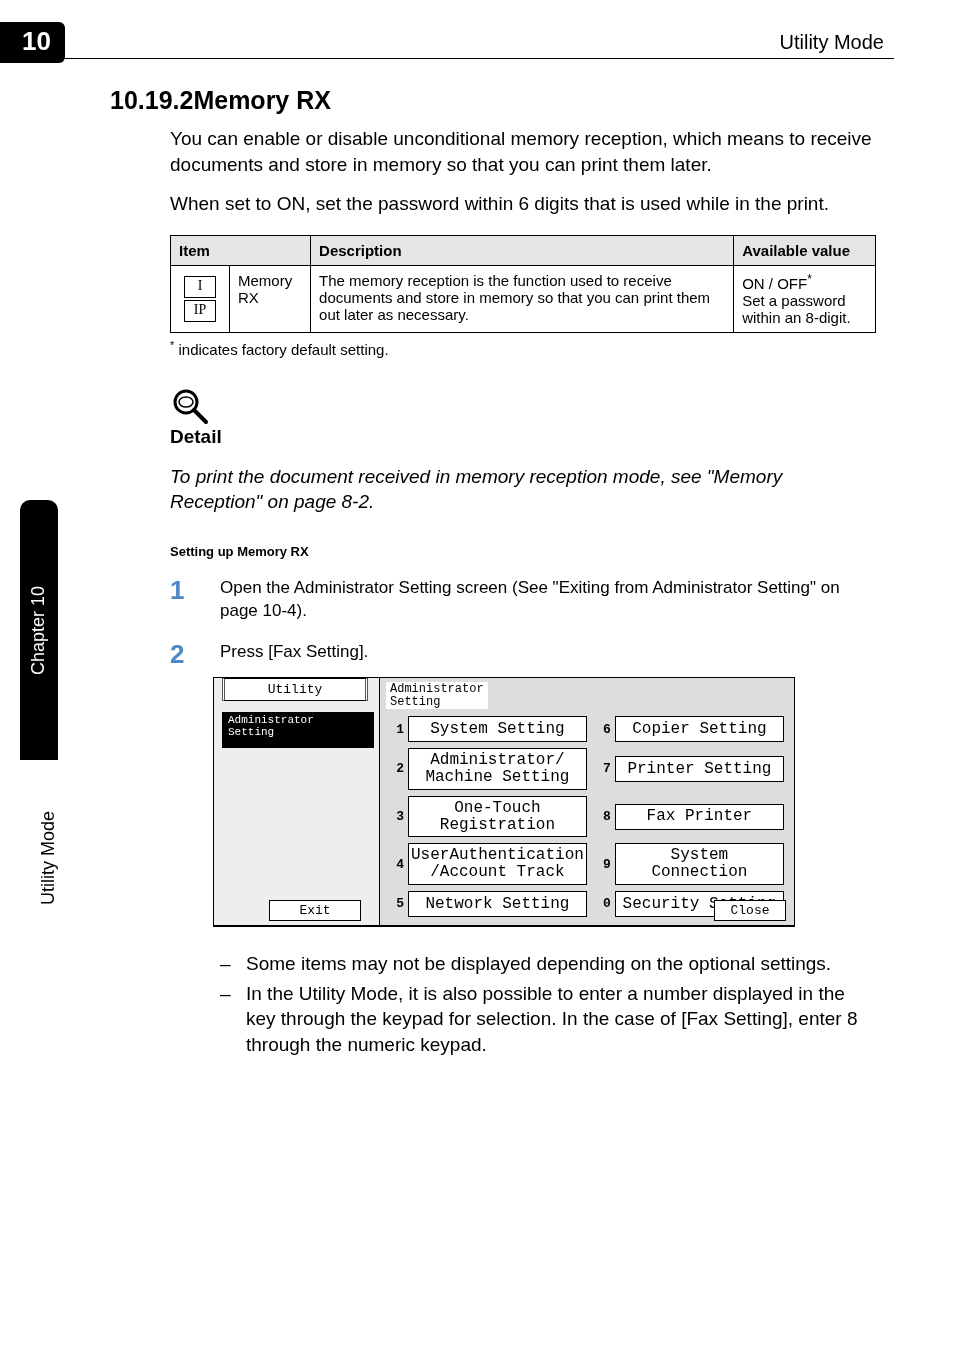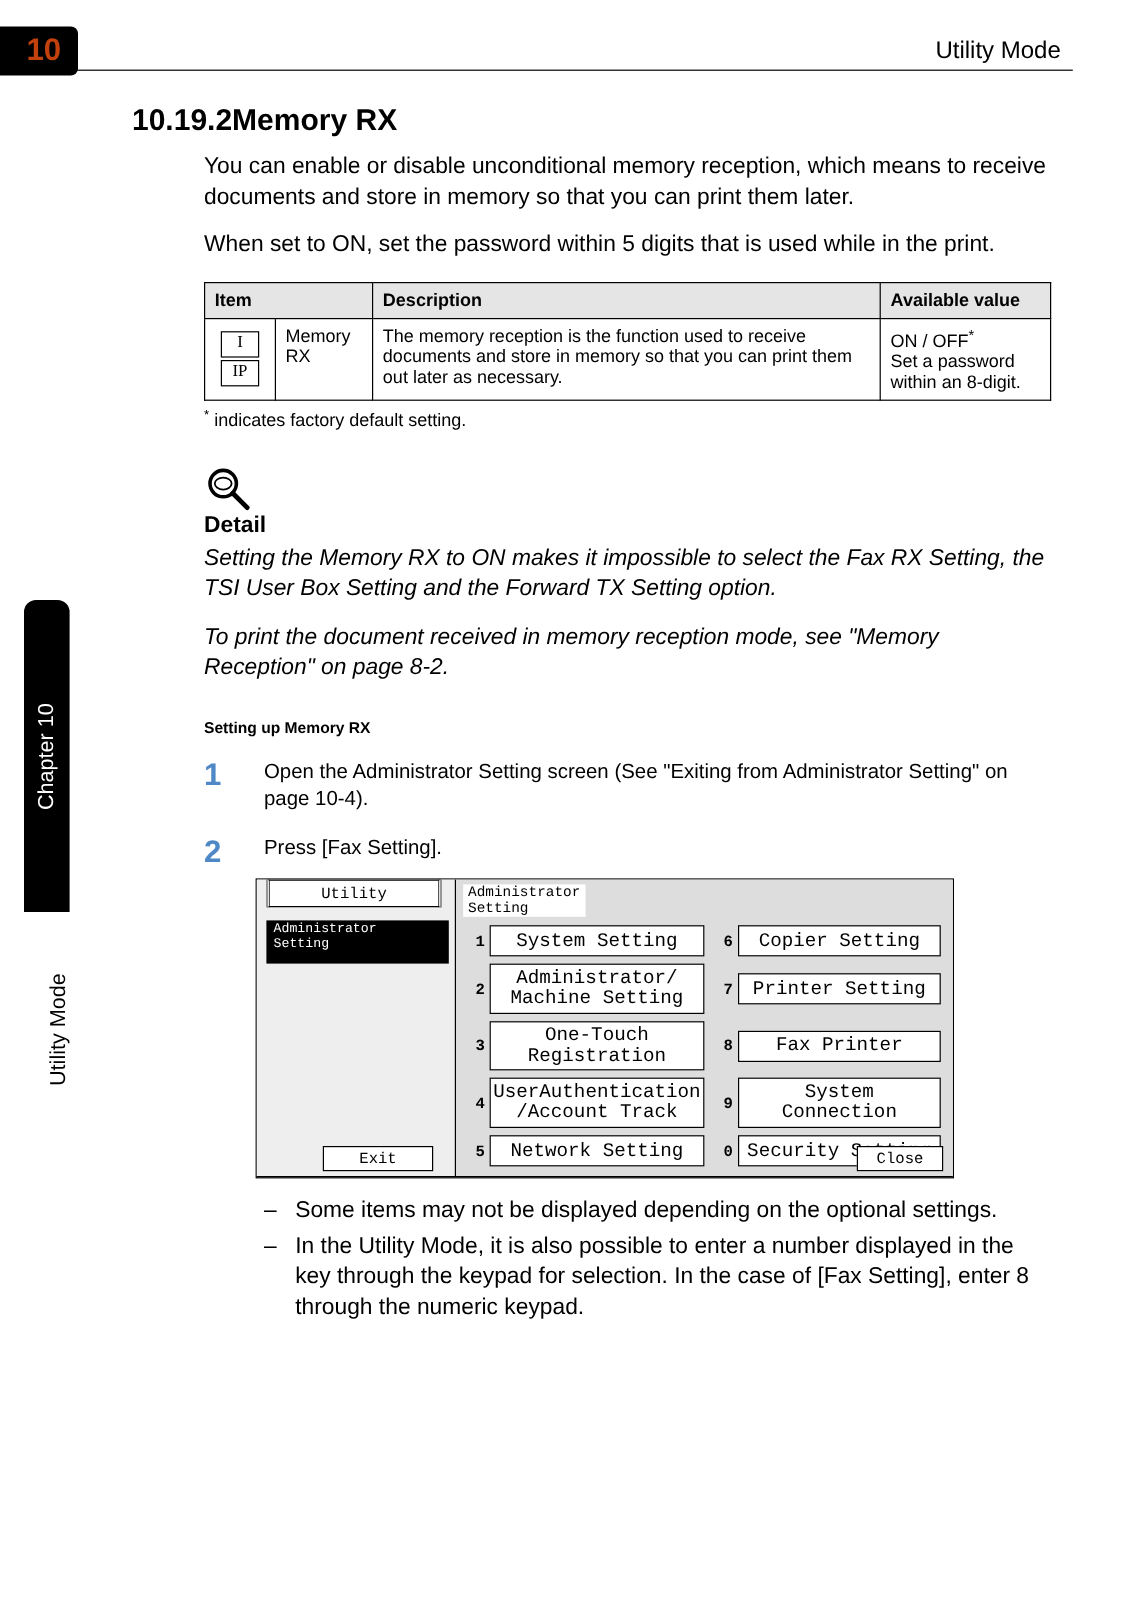--- a/index.html
+++ b/index.html
@@ -20,21 +20,21 @@
     position: absolute;
     top: 20px;
     left: 0;
     right: 0;
     height: 44px;
     display: flex;
     align-items: center;
   }
   .chapter-tab {
     background: #000;
-    color: #c2410c;
+    color: #ffffff;
     font-size: 26px;
     font-weight: bold;
     padding: 4px 14px 6px 22px;
     border-top-right-radius: 6px;
     border-bottom-right-radius: 6px;
   }
   .header-right {
     margin-left: auto;
     margin-right: 70px;
     font-size: 20px;
@@ -150,21 +150,21 @@
     line-height: 1;
   }
   .step-text {
     font-size: 17px;
     line-height: 1.35;
     flex: 1;
   }
   .screen-wrap {
     margin-top: 10px;
     margin-left: 28px;
-    margin-bottom: 14px;
+    margin-bottom: 24px;
     padding-left: 15px;
   }
   .screen {
     width: 580px;
     border: 1px solid #000;
     font-family: "Courier New", monospace;
     font-size: 13px;
     position: relative;
     background: #fff;
   }
@@ -334,21 +334,21 @@
 
   <div class="side-label">
     <div class="side-label-inner">Chapter 10</div>
   </div>
   <div class="side-text-bottom">Utility Mode</div>
 
   <div class="section-title">10.19.2Memory RX</div>
 
   <div class="body">
     <p>You can enable or disable unconditional memory reception, which means to receive documents and store in memory so that you can print them later.</p>
-    <p>When set to ON, set the password within 5 digits that is used while in the print.</p>
+    <p>When set to ON, set the password within 6 digits that is used while in the print.</p>
 
     <table class="data-table">
       <thead>
         <tr>
           <th colspan="2">Item</th>
           <th>Description</th>
           <th>Available value</th>
         </tr>
       </thead>
       <tbody>
@@ -374,21 +374,20 @@
     <div class="loupe-row">
       <div class="loupe">
         <svg viewBox="0 0 40 40">
           <circle cx="16" cy="16" r="11" fill="none" stroke="#000" stroke-width="3"></circle>
           <ellipse cx="16" cy="16" rx="7" ry="5" fill="none" stroke="#000" stroke-width="1.5"></ellipse>
           <line x1="24" y1="24" x2="36" y2="36" stroke="#000" stroke-width="4" stroke-linecap="round"></line>
         </svg>
       </div>
     </div>
     <div class="detail-heading">Detail</div>
-    <div class="detail-text">Setting the Memory RX to ON makes it impossible to select the Fax RX Setting, the TSI User Box Setting and the Forward TX Setting option.</div>
     <div class="detail-text2">To print the document received in memory reception mode, see "Memory Reception" on page 8-2.</div>
 
     <div class="sub-heading">Setting up Memory RX</div>
 
     <div class="step">
       <div class="step-num">1</div>
       <div class="step-text">Open the Administrator Setting screen (See "Exiting from Administrator Setting" on page 10-4).</div>
     </div>
 
     <div class="step">

